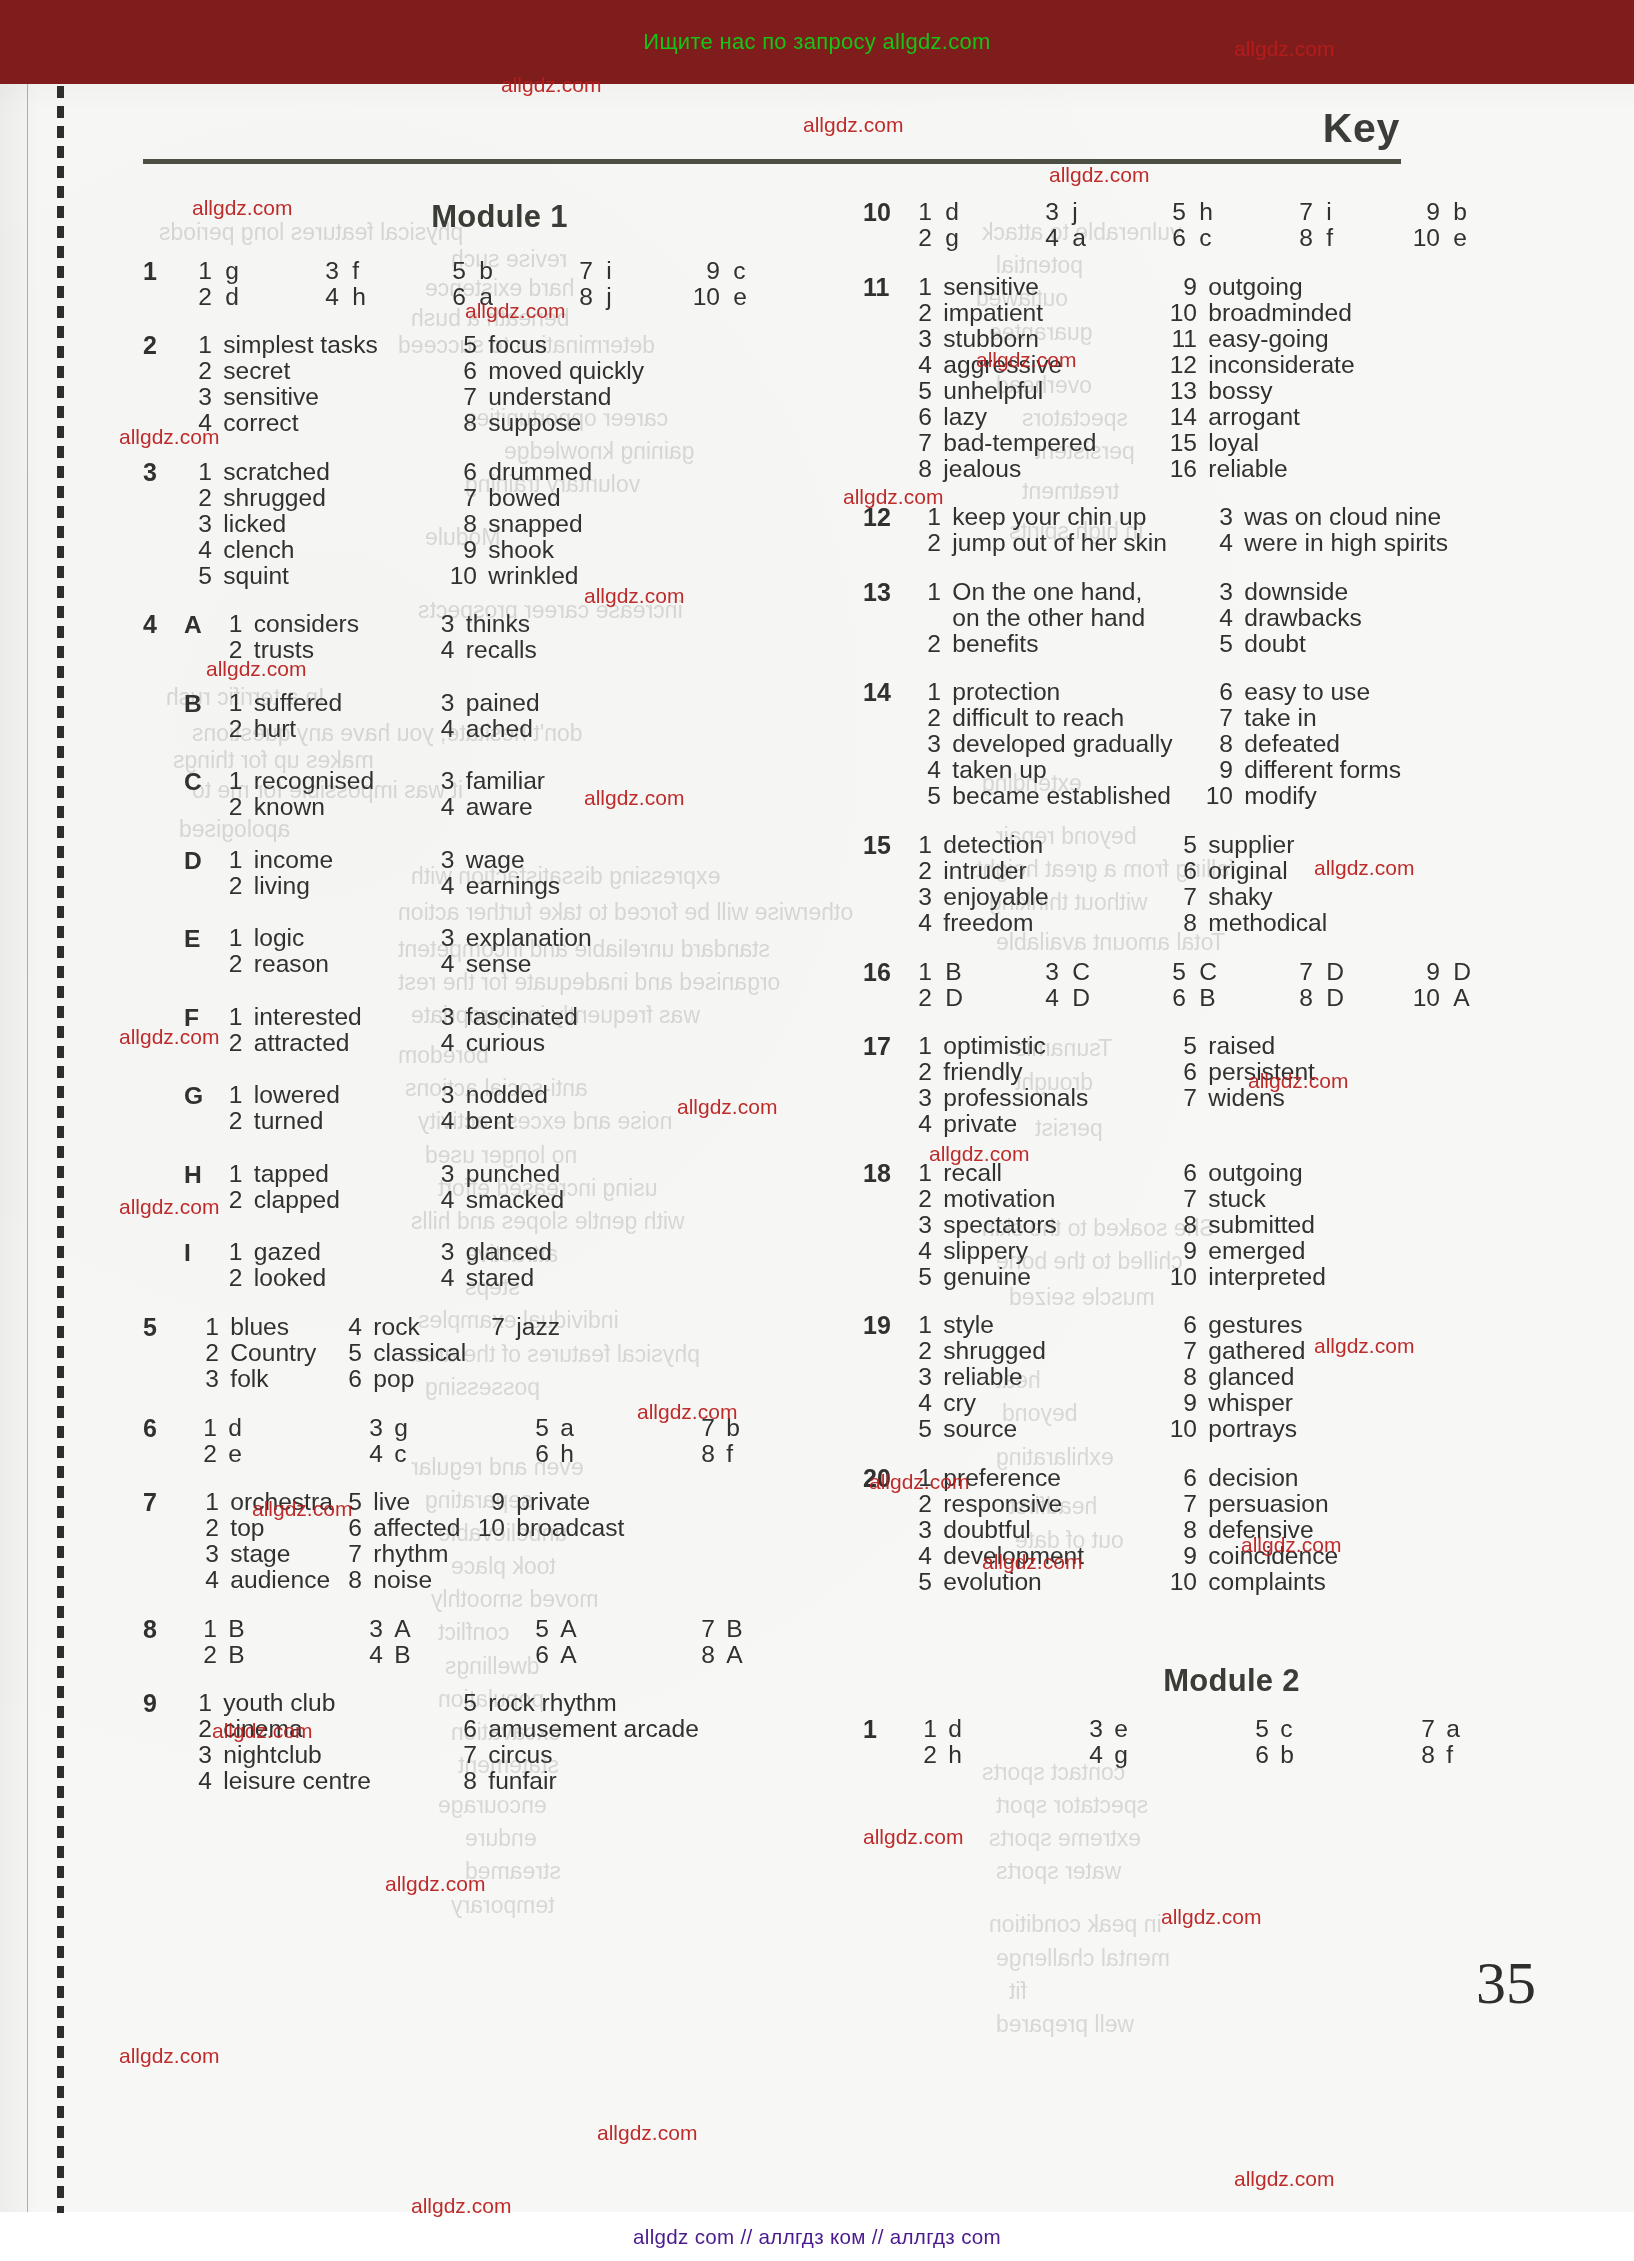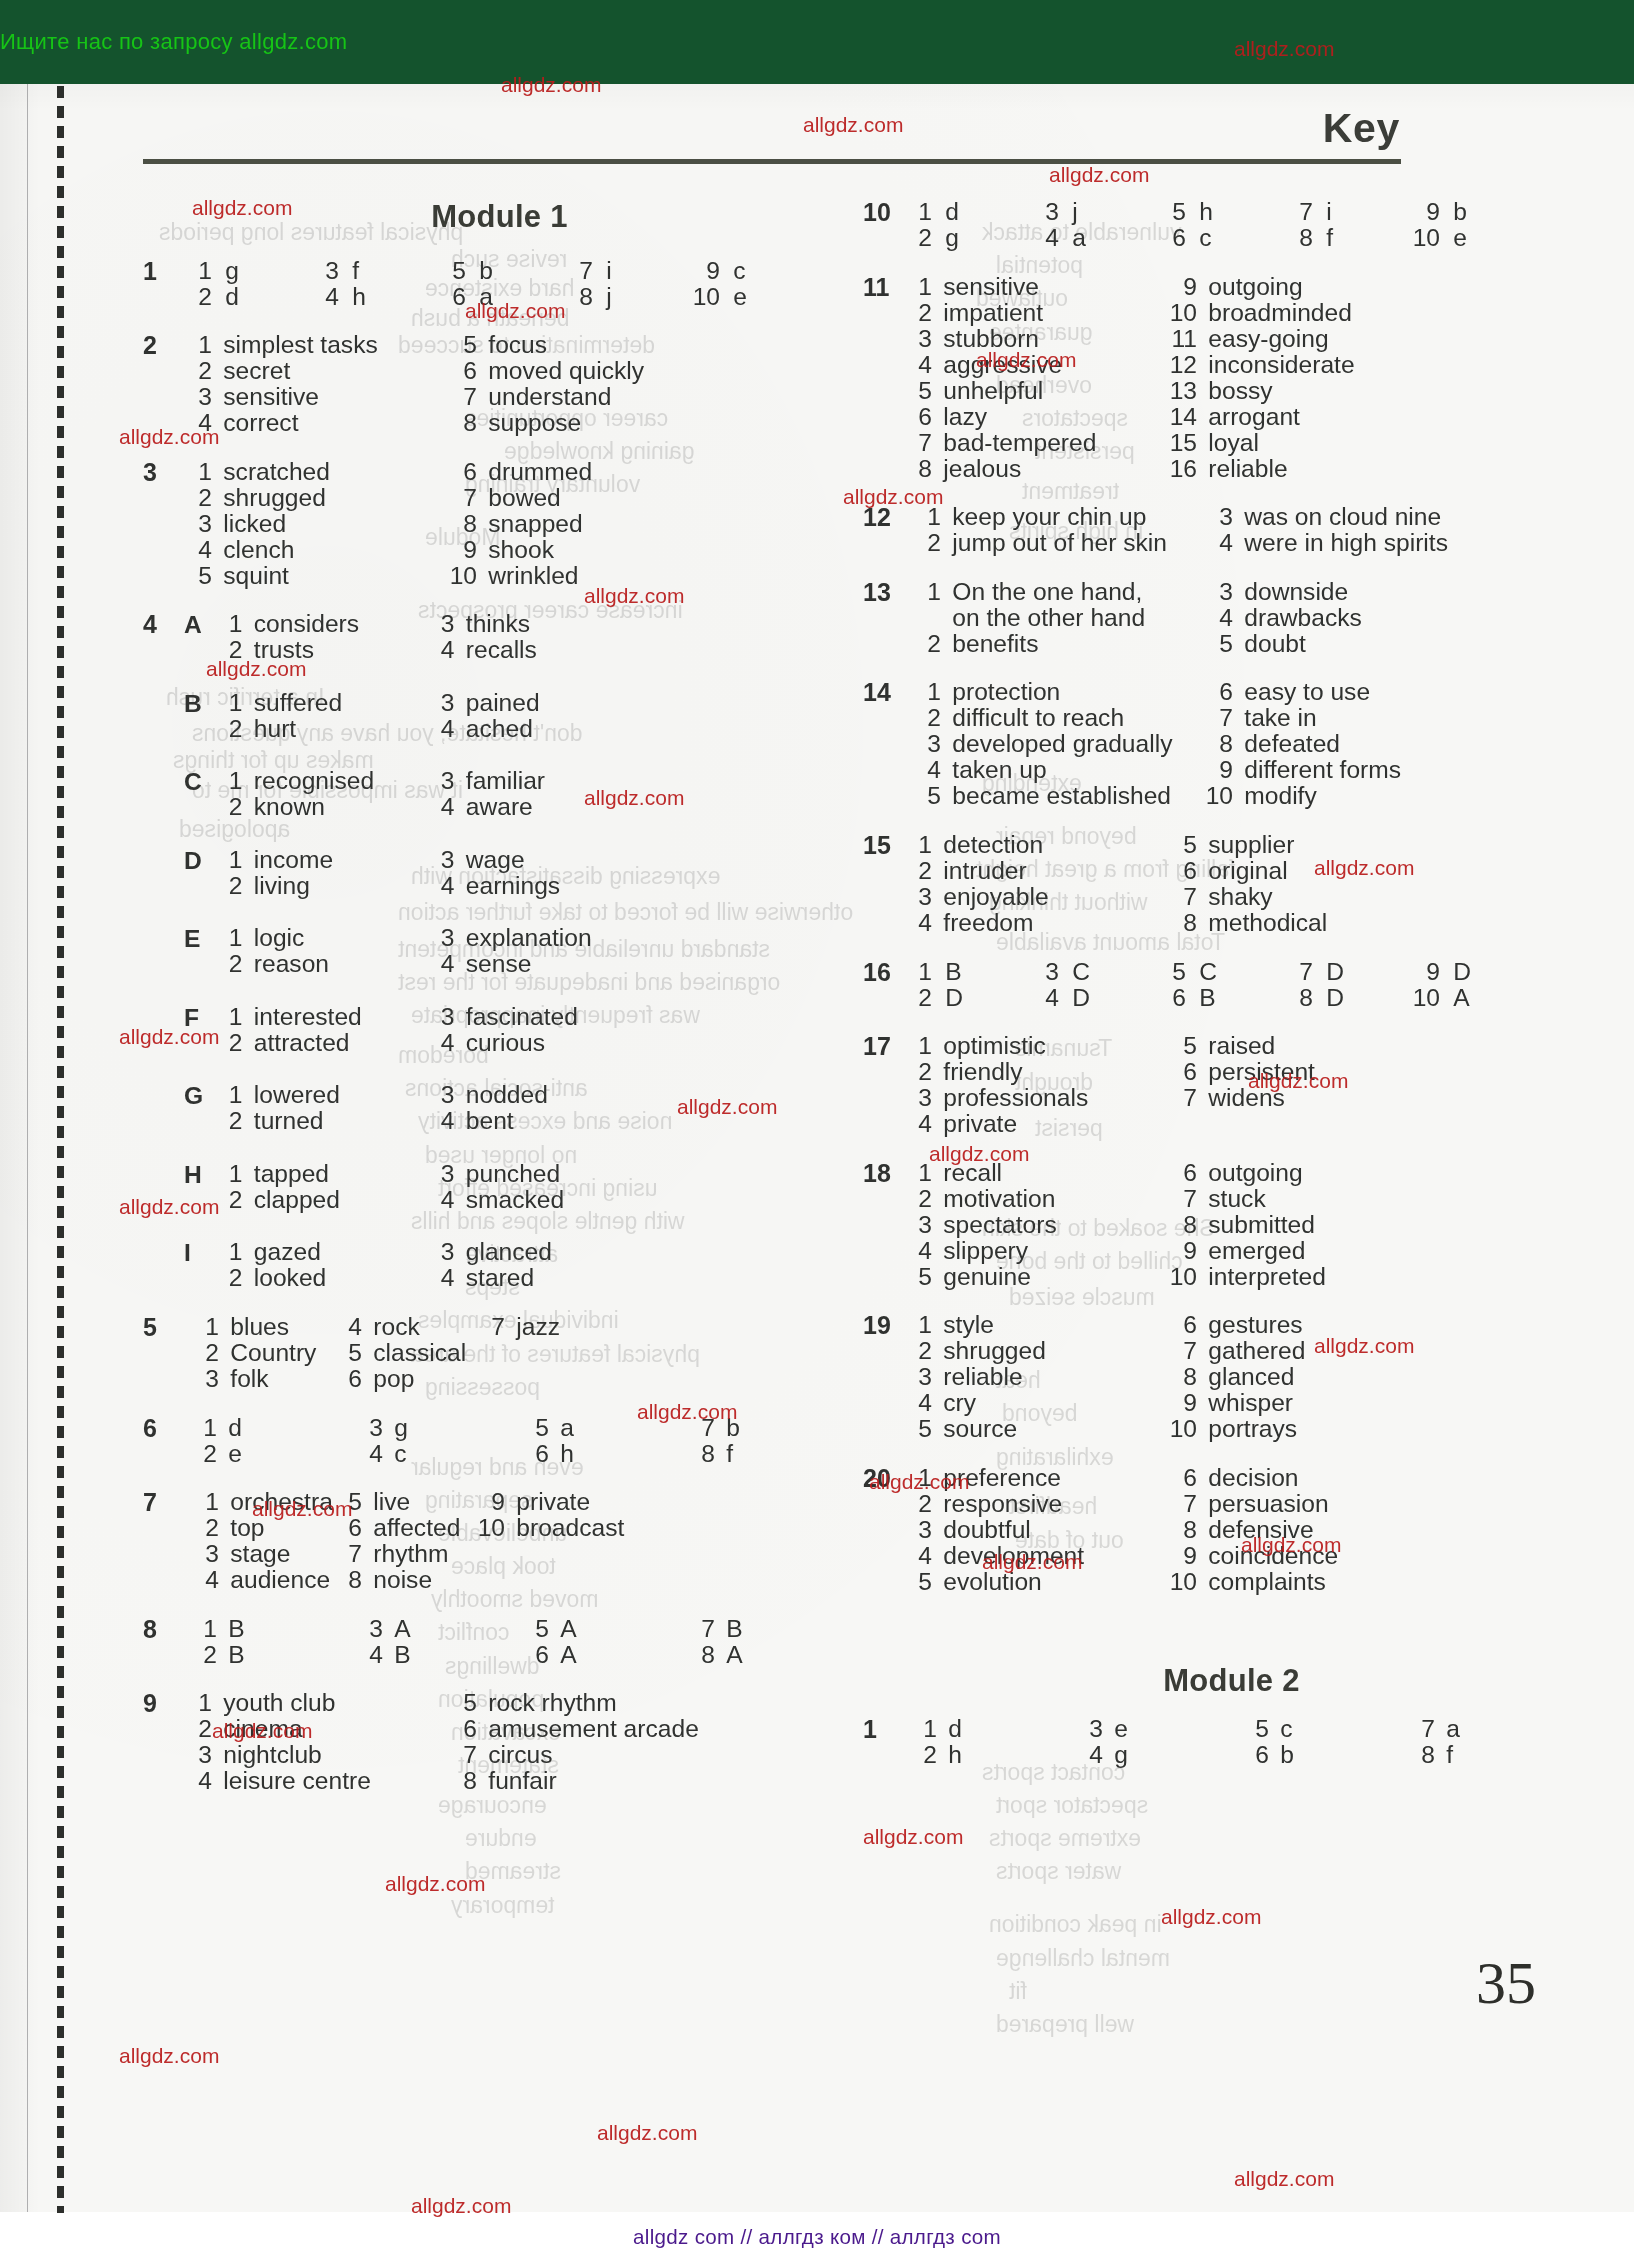--- a/index.html
+++ b/index.html
@@ -26,22 +26,22 @@
   
   #spine{position:absolute;left:26.5px;top:84px;width:1.3px;height:2128px;
     background:rgba(90,90,95,.45);}
   
   #dashline{position:absolute;left:57px;top:86px;width:7.3px;height:2150px;
     background:repeating-linear-gradient(180deg,#2d2f2c 0px,#2d2f2c 12px,rgba(0,0,0,0) 12px,rgba(0,0,0,0) 20px);}
 
   
   #banner{
     position:absolute;left:0;top:0;width:1634px;height:84px;
-    background:#14532d;
-    display:flex;align-items:center;justify-content:flex-start;
+    background:#7f1d1d;
+    display:flex;align-items:center;justify-content:center;
   }
   #banner span{
     color:#16c416;font-size:22px;letter-spacing:0.3px;
     font-family:"Liberation Sans", sans-serif;
   }
 
   
   #rule{position:absolute;left:143px;top:159px;width:1258px;height:4.6px;
         background:#4b4f44;}
   #keyword{position:absolute;right:234px;top:105px;font-size:41px;

